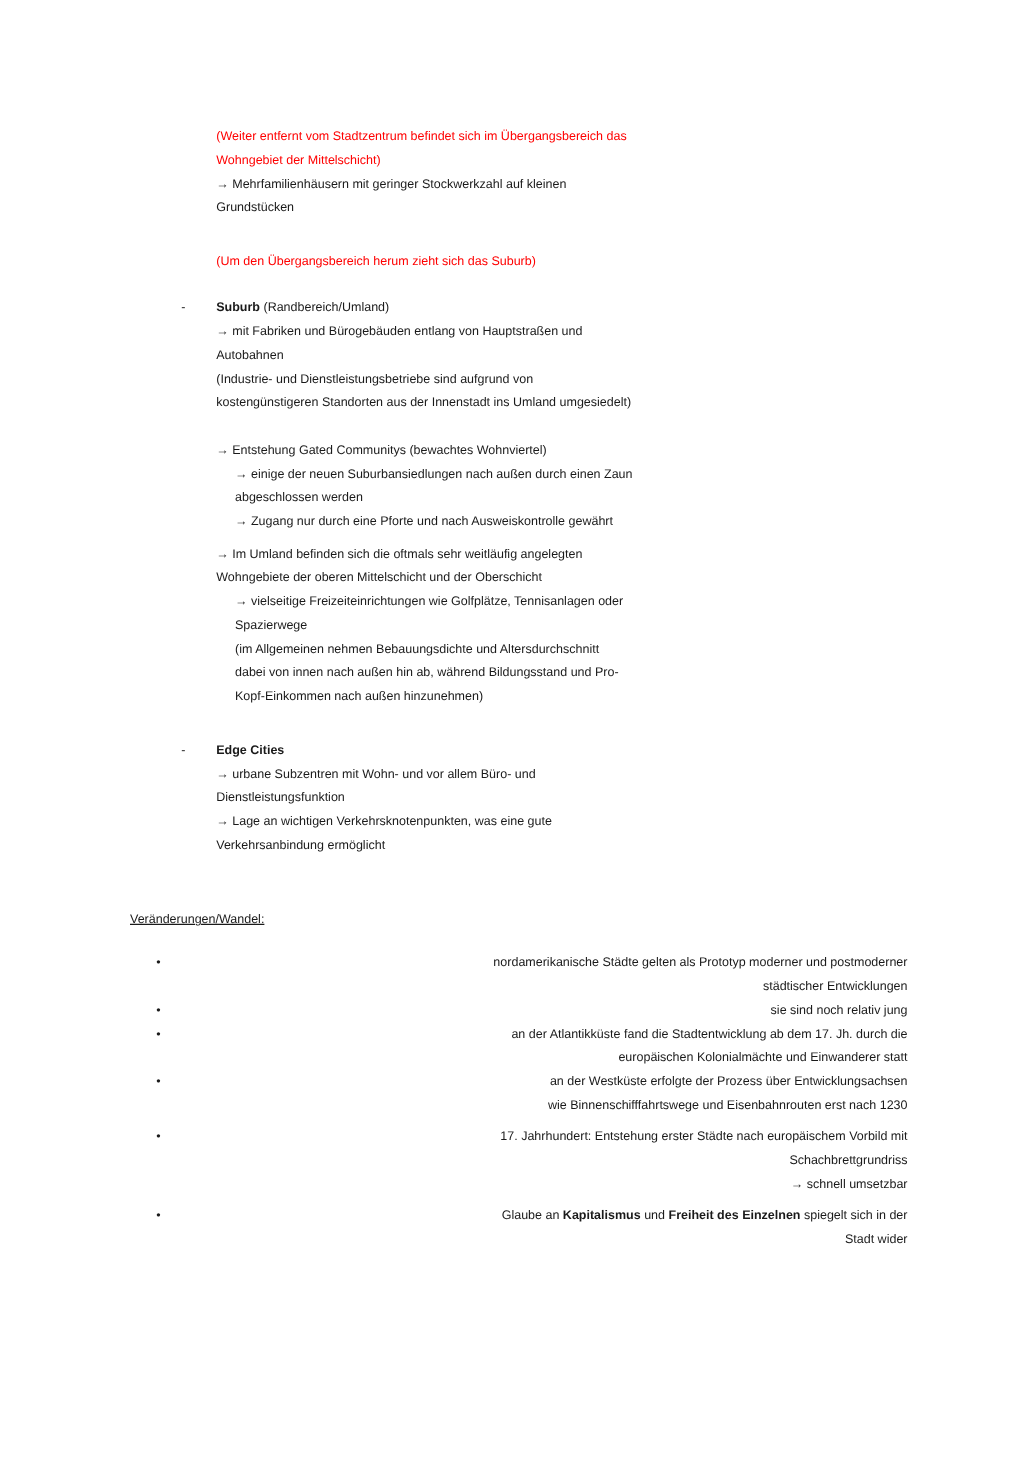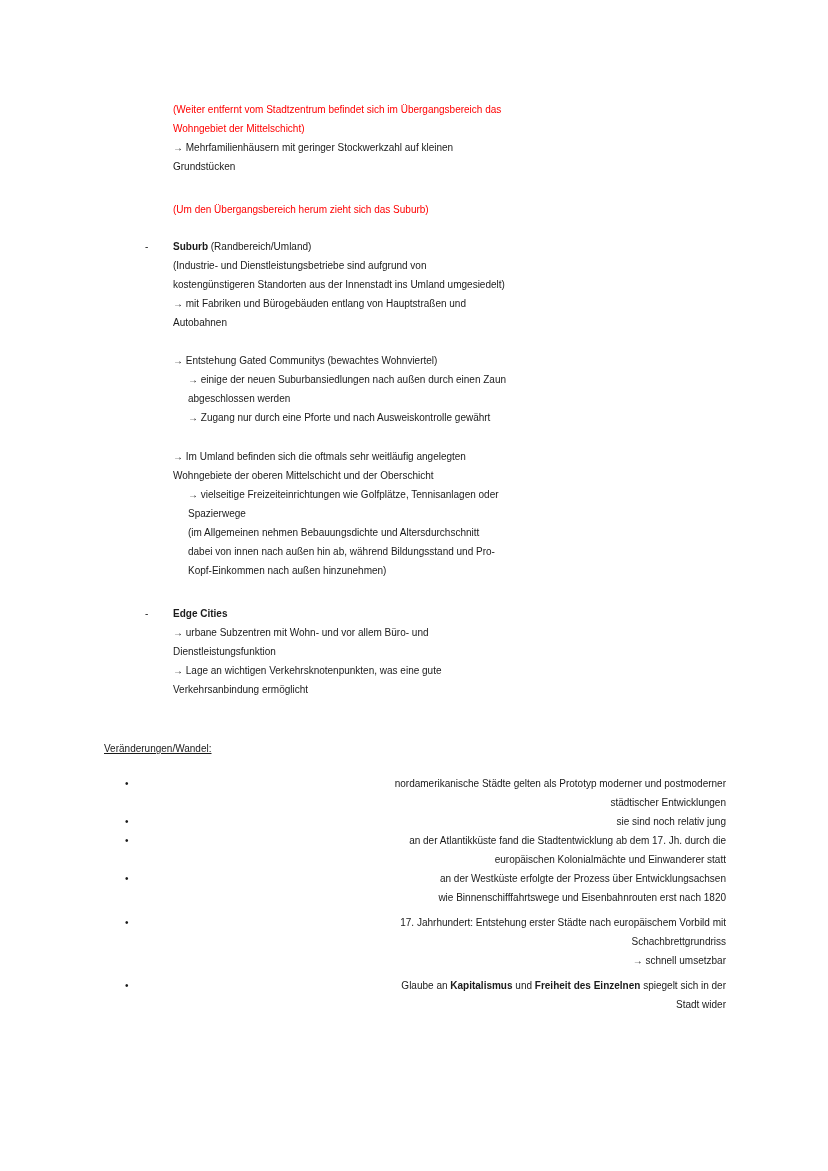--- a/index.html
+++ b/index.html
@@ -31,21 +31,21 @@
   .dash-marker { flex: 0 0 28px; width: 28px; }
   .dash-body { flex: 1; min-width: 0; }
 
   .bullet-item { display: flex; margin-left: 21px; }
   .bullet-marker { flex: 0 0 20px; width: 20px; }
   .bullet-body { flex: 1; min-width: 0; text-align: right; }
 
   .mt-line   { margin-top: 19px; }
   .mt-24     { margin-top: 24px; }
   .mt-18     { margin-top: 18px; }
-  .mt-21     { margin-top: 20px; }
+  .mt-21     { margin-top: 7px; }
   .mt-40     { margin-top: 40px; }
   .mt-16     { margin-top: 16px; }
   .mt-6      { margin-top: 6px; }
 </style>
 </head>
 <body>
 
 <div class="page">
   <div class="content">
 
@@ -53,24 +53,24 @@
 Wohngebiet der Mittelschicht)</p>
     <p class="ind1">→ Mehrfamilienhäusern mit geringer Stockwerkzahl auf kleinen
 Grundstücken</p>
 
     <p class="red ind1 mt-24">(Um den Übergangsbereich herum zieht sich das Suburb)</p>
 
     <div class="dash-item mt-18">
       <span class="dash-marker">-</span>
       <div class="dash-body">
         <p><b>Suburb</b><span> (Randbereich/Umland)</span></p>
+        <p>→ mit Fabriken und Bürogebäuden entlang von Hauptstraßen und
+Autobahnen</p>
         <p>(Industrie- und Dienstleistungsbetriebe sind aufgrund von
 kostengünstigeren Standorten aus der Innenstadt ins Umland umgesiedelt)</p>
-        <p>→ mit Fabriken und Bürogebäuden entlang von Hauptstraßen und
-Autobahnen</p>
 
         <p class="mt-line">→ Entstehung Gated Communitys (bewachtes Wohnviertel)</p>
         <p class="sub">→ einige der neuen Suburbansiedlungen nach außen durch einen Zaun
 abgeschlossen werden</p>
         <p class="sub">→ Zugang nur durch eine Pforte und nach Ausweiskontrolle gewährt</p>
 
         <p class="mt-21">→ Im Umland befinden sich die oftmals sehr weitläufig angelegten
 Wohngebiete der oberen Mittelschicht und der Oberschicht</p>
         <p class="sub">→ vielseitige Freizeiteinrichtungen wie Golfplätze, Tennisanlagen oder
 Spazierwege</p>
@@ -108,21 +108,21 @@
 
       <div class="bullet-item">
         <span class="bullet-marker">•</span>
         <p class="bullet-body">an der Atlantikküste fand die Stadtentwicklung ab dem 17. Jh. durch die
 europäischen Kolonialmächte und Einwanderer statt</p>
       </div>
 
       <div class="bullet-item">
         <span class="bullet-marker">•</span>
         <p class="bullet-body">an der Westküste erfolgte der Prozess über Entwicklungsachsen
-wie Binnenschifffahrtswege und Eisenbahnrouten erst nach 1820</p>
+wie Binnenschifffahrtswege und Eisenbahnrouten erst nach 1230</p>
       </div>
 
       <div class="bullet-item mt-6">
         <span class="bullet-marker">•</span>
         <div class="bullet-body">
           <p>17. Jahrhundert: Entstehung erster Städte nach europäischem Vorbild mit
 Schachbrettgrundriss</p>
           <p class="sub" style="margin-left:21px;">→ schnell umsetzbar</p>
         </div>
       </div>

